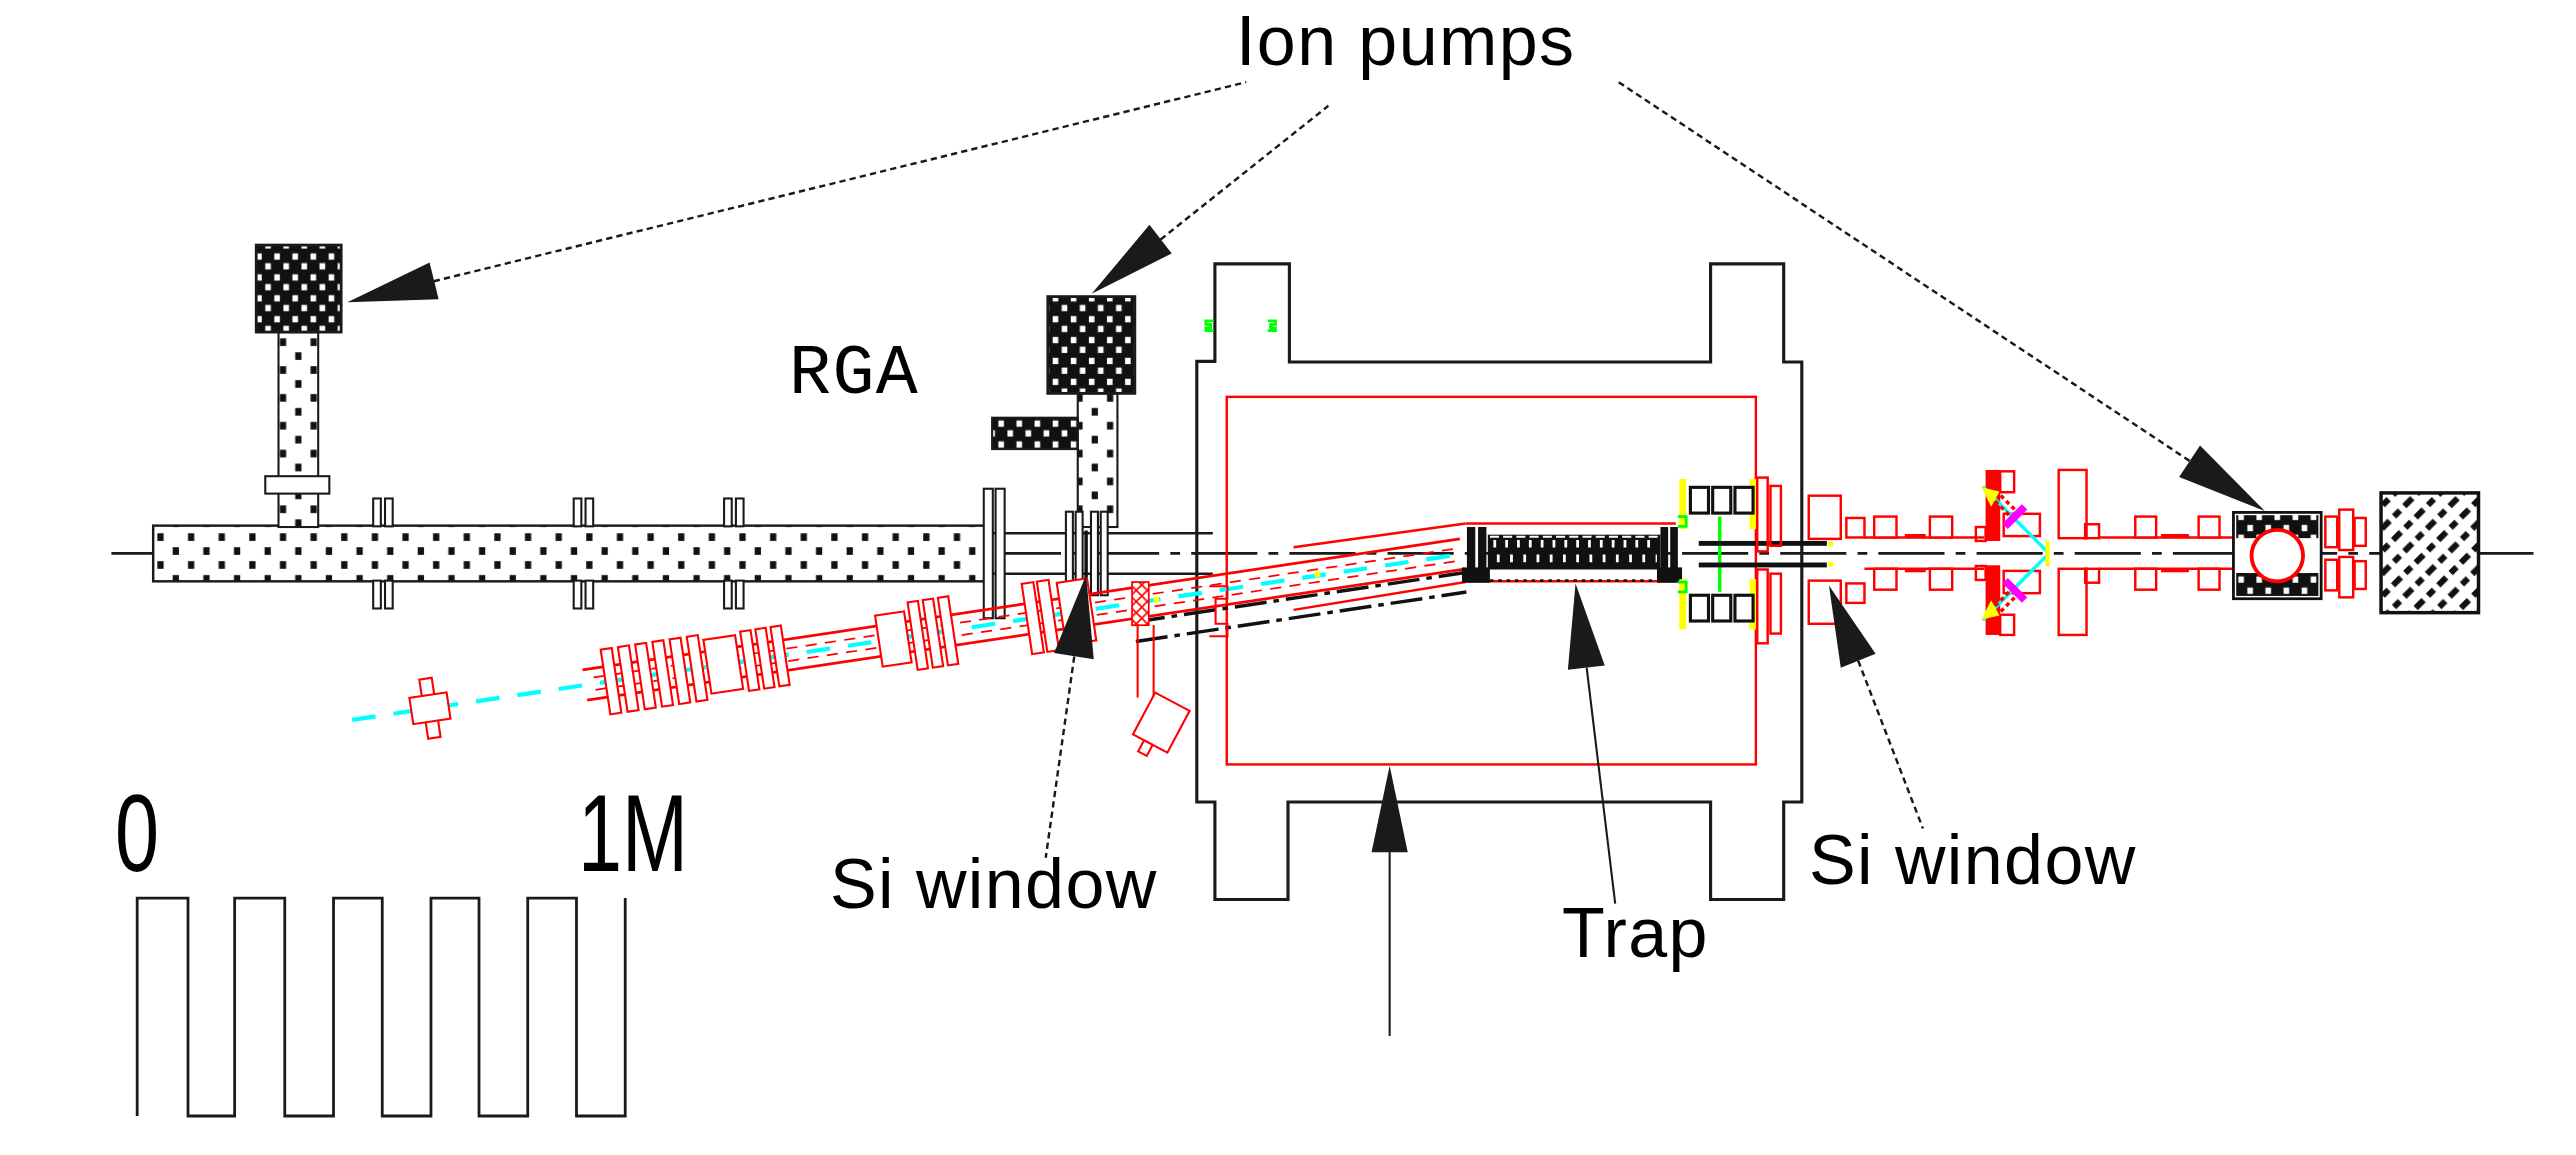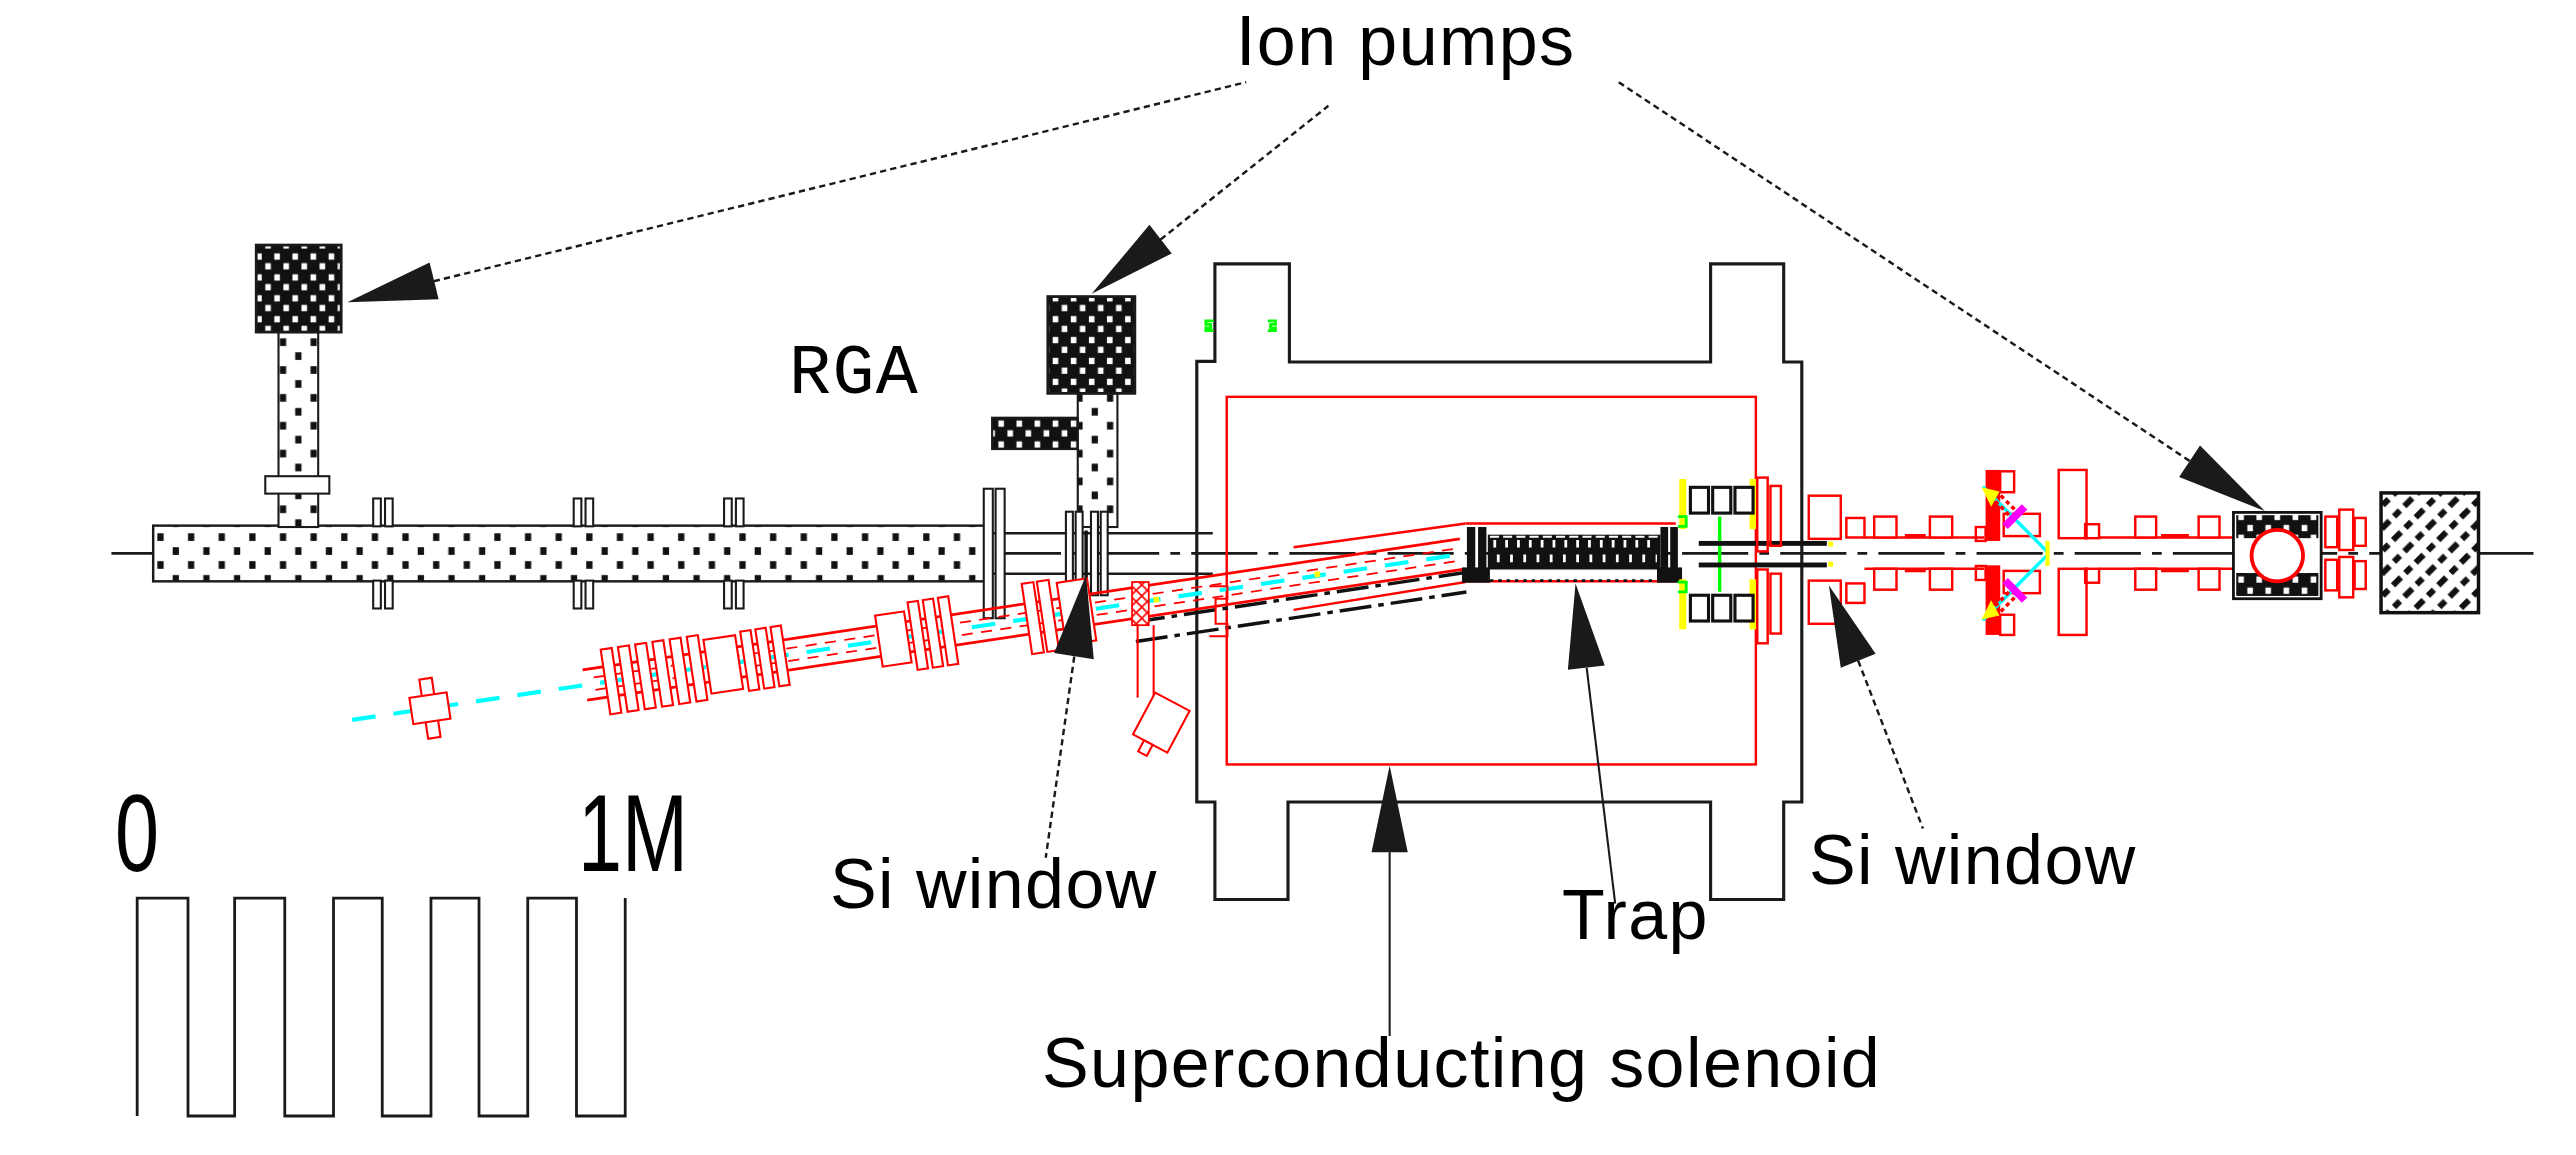--- a/index.html
+++ b/index.html
@@ -300,24 +300,23 @@
 
   <path d="M197 1603 V1290 H270 V1603 H337 V1290 H409 V1603 H479 V1290 H549 V1603 H619 V1290 H688 V1603 H758 V1290 H828 V1603 H898 V1290" fill="none" stroke="#1a1a1a" stroke-width="4"></path>
 </svg>
 
 <div class="lbl" style="left:1236px;top:5.6px;">Ion pumps</div>
 
 <div class="lbl" style="left:789px;top:340px;font-family:Liberation Mono, monospace;">RGA</div>
 
 <div class="lbl" style="left:830px;top:849px;">Si window</div>
 
-<div class="lbl" style="left:1562px;top:880px;">Trap</div>
+<div class="lbl" style="left:1562px;top:898px;">Trap</div>
 
 <div class="lbl" style="left:1809px;top:825px;">Si window</div>
 
-<div class="lbl" style="left:1042px;top:1028px;">Superconducting solenoid</div>
 
 <div class="scale-lbl" style="left:115px;top:778px;">0</div>
 
 <div class="scale-lbl" style="left:578px;top:778px;">1M</div>
 
 </div>
 
 
 </body></html>

